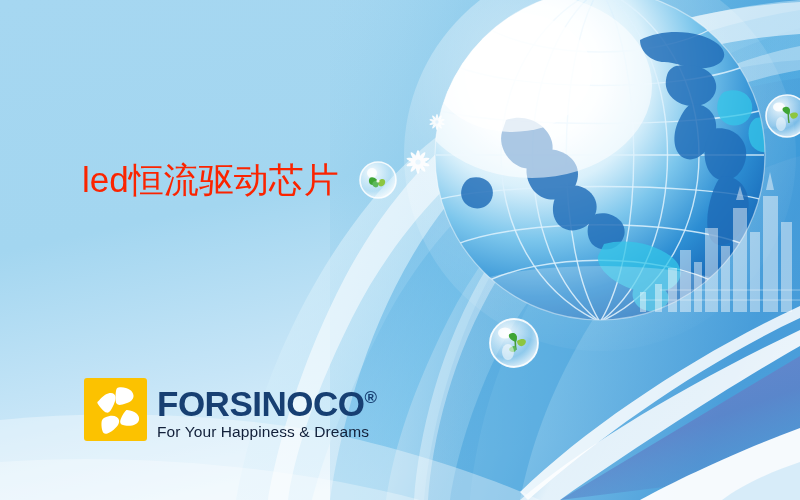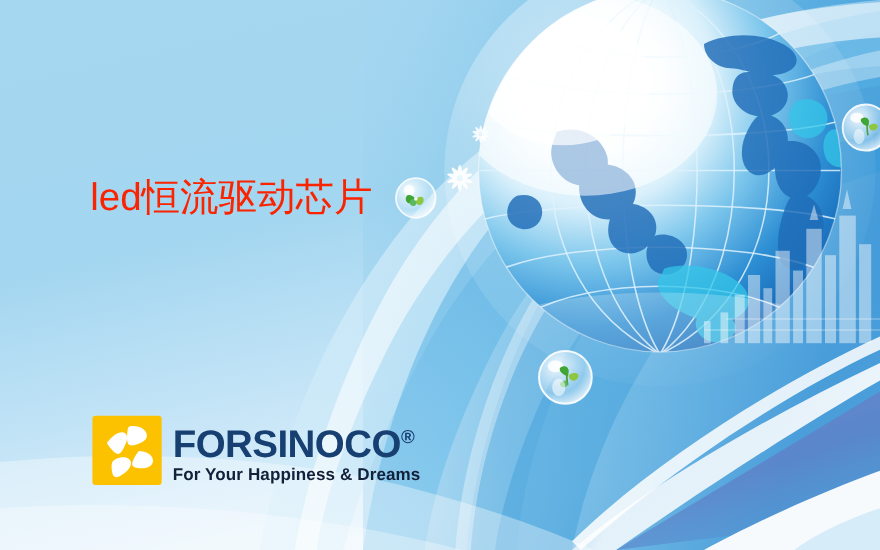--- a/index.html
+++ b/index.html
@@ -69,21 +69,20 @@
     vertical-align: super;
     letter-spacing: 0;
   }
   #logo-tagline {
     display: block;
     font-size: 15.5px;
     color: #12203a;
     letter-spacing: 0.1px;
     margin-top: 2px;
     white-space: nowrap;
-    font-weight: bold;
   }
 </style>
 </head>
 <body>
 
 <div id="banner">
 
   <svg class="layer" viewBox="0 0 800 500" preserveAspectRatio="none" xmlns="http://www.w3.org/2000/svg">
     <defs>
       <linearGradient id="bgGrad" x1="0" y1="0" x2="0.35" y2="1">

